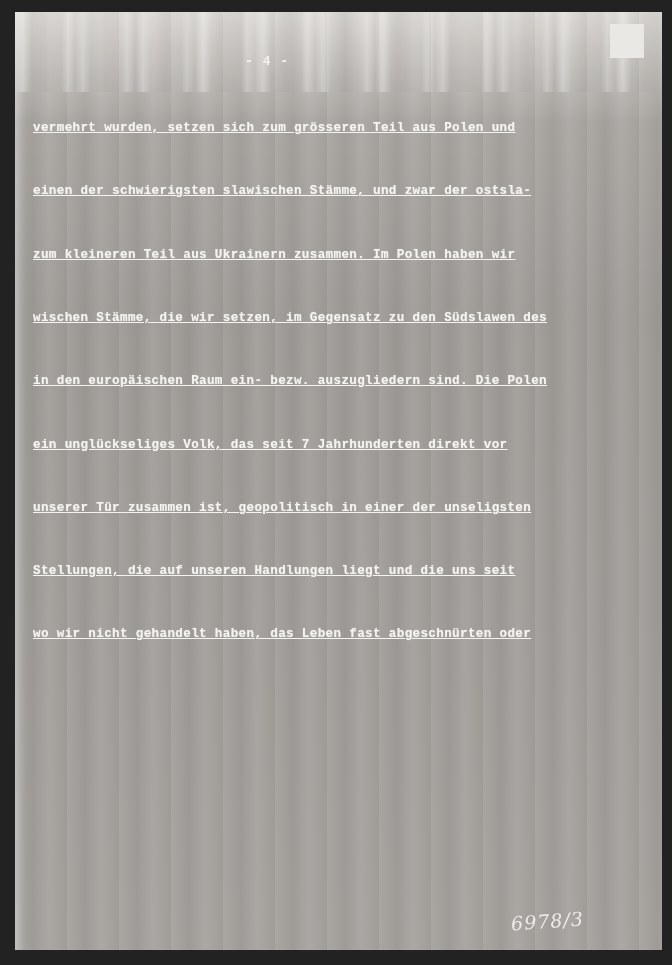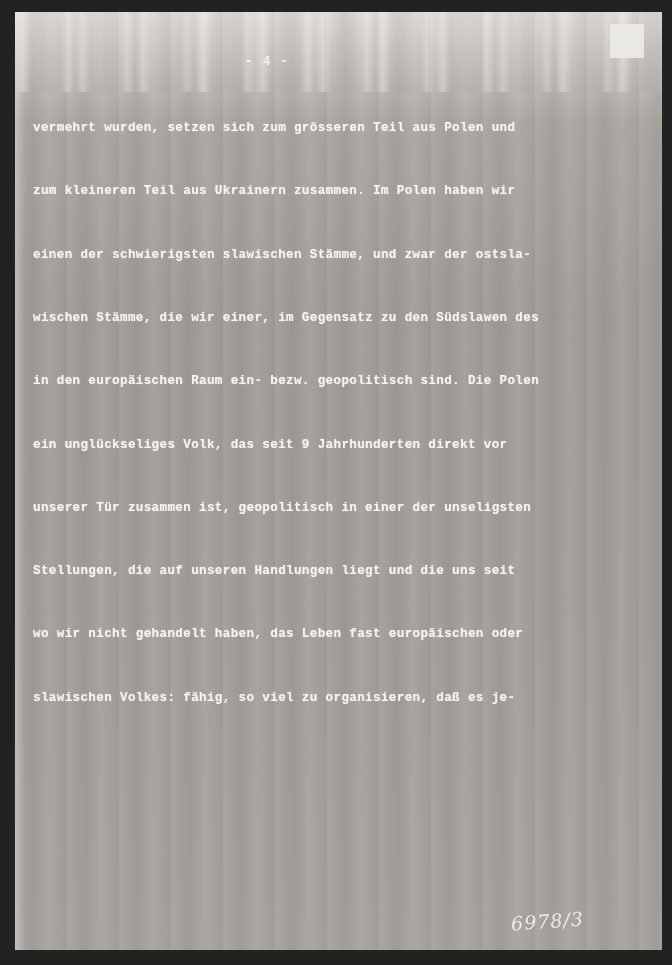--- a/index.html
+++ b/index.html
@@ -73,21 +73,21 @@
       width: 610px;
       font-family: "Liberation Mono", "DejaVu Sans Mono", monospace;
       font-weight: bold;
       font-size: 12.6px;
       line-height: 21.1px;
       color: #f4f3f0;
       letter-spacing: 0.35px;
       white-space: pre;
       text-shadow: 0 0 1px rgba(255,255,255,0.6);
     }
-    .line { display: block; height: 21.1px; }
+    .line { display: block; height: 21.1px; text-decoration: underline; }
     .handwritten {
       position: absolute;
       left: 496px;
       top: 898px;
       font-family: "DejaVu Serif", serif;
       font-style: italic;
       font-size: 19px;
       color: #ecebe8;
       letter-spacing: 1px;
       transform: rotate(-4deg);
@@ -96,29 +96,28 @@
 </head>
 <body>
 
 <div class="frame">
   <div class="sheet">
     <div class="corner-patch"></div>
     <div class="page-number">- 4 -</div>
 
     <div class="body-text">
       <span class="line">vermehrt wurden, setzen sich zum grösseren Teil aus Polen und</span>
+      <span class="line">einen der schwierigsten slawischen Stämme, und zwar der ostsla-</span>
       <span class="line">zum kleineren Teil aus Ukrainern zusammen. Im Polen haben wir</span>
-      <span class="line">einen der schwierigsten slawischen Stämme, und zwar der ostsla-</span>
-      <span class="line">wischen Stämme, die wir einer, im Gegensatz zu den Südslawen des</span>
-      <span class="line">in den europäischen Raum ein- bezw. geopolitisch sind. Die Polen</span>
-      <span class="line">ein unglückseliges Volk, das seit 9 Jahrhunderten direkt vor</span>
+      <span class="line">wischen Stämme, die wir setzen, im Gegensatz zu den Südslawen des</span>
+      <span class="line">in den europäischen Raum ein- bezw. auszugliedern sind. Die Polen</span>
+      <span class="line">ein unglückseliges Volk, das seit 7 Jahrhunderten direkt vor</span>
       <span class="line">unserer Tür zusammen ist, geopolitisch in einer der unseligsten</span>
       <span class="line">Stellungen, die auf unseren Handlungen liegt und die uns seit</span>
-      <span class="line">wo wir nicht gehandelt haben, das Leben fast europäischen oder</span>
-      <span class="line">slawischen Volkes: fähig, so viel zu organisieren, daß es je-</span>
+      <span class="line">wo wir nicht gehandelt haben, das Leben fast abgeschnürten oder</span>
       
       
       
       
 
       
       
 
       
       

